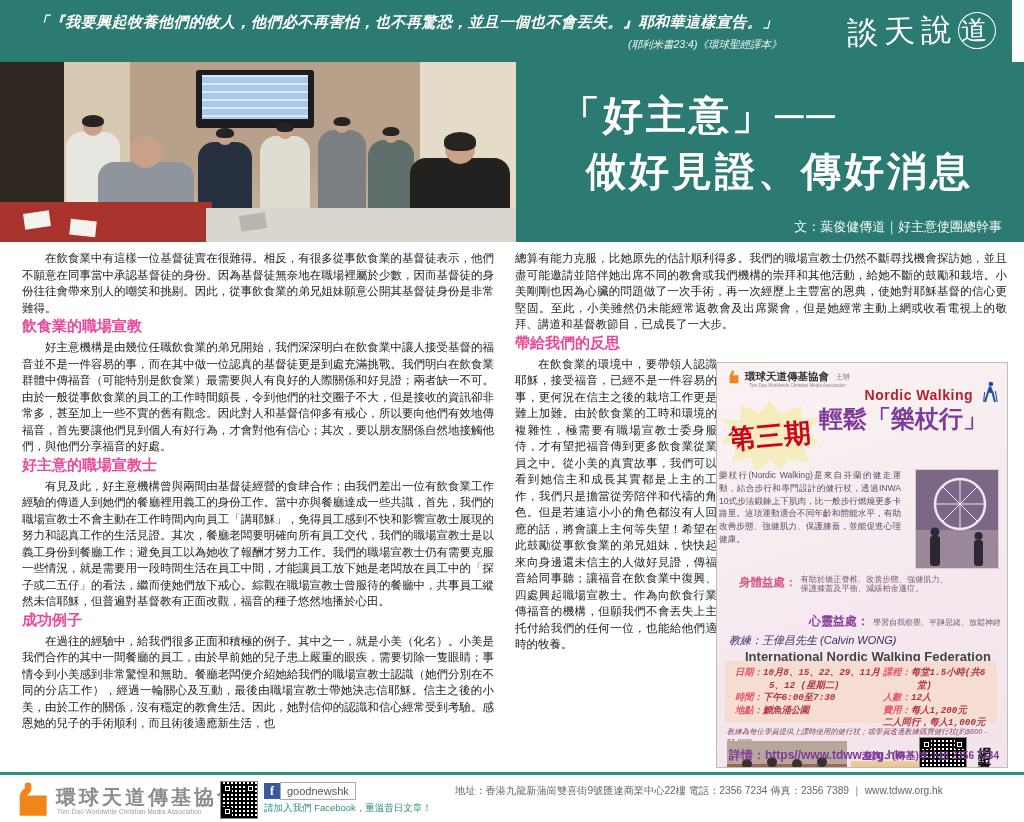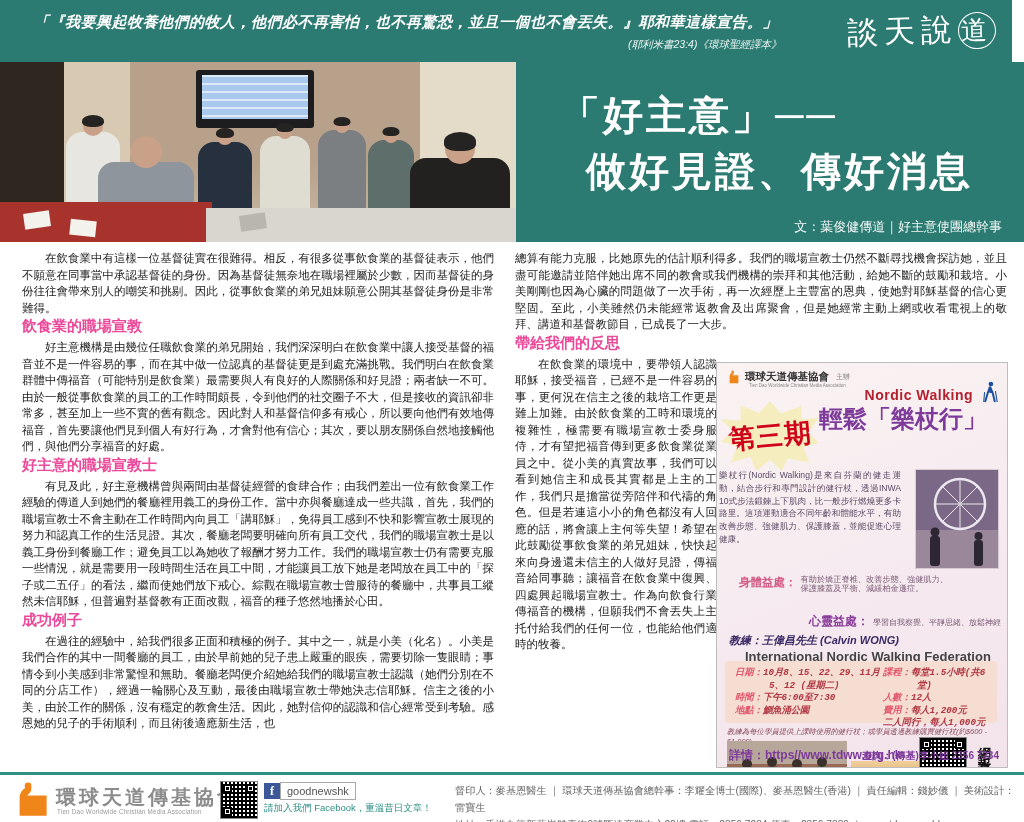--- a/index.html
+++ b/index.html
@@ -65,21 +65,21 @@
   .f-sub{top:74px;left:100px;font-size:12.5px;color:#7d3a9a;font-weight:bold;}
   .f-sub .em{color:#d0021b;font-size:17px;font-weight:900;}
   .f-intro{top:106px;left:2px;width:182px;font-size:8.6px;line-height:12.8px;color:#5d4a66;text-align:justify;}
   .f-wheel{top:106px;right:8px;width:82px;height:98px;border:1px solid #d8ccd4;}
   .f-bben{top:212px;left:22px;display:flex;gap:4px;align-items:flex-start;}
   .f-bben .lab{font-size:11.5px;font-weight:800;color:#d45a85;white-space:nowrap;}
   .f-bben .txt{width:152px;font-size:8.2px;line-height:9px;color:#7a5a75;}
   .f-mben{top:250px;left:92px;display:flex;gap:4px;align-items:baseline;}
   .f-mben .lab{font-size:12px;font-weight:900;color:#8a3f9b;}
   .f-mben .txt{font-size:8px;color:#7a5a75;}
-  .f-coach{top:270px;left:12px;font-size:11px;font-weight:bold;font-style:italic;color:#3a2b66;}
+  .f-coach{top:270px;left:12px;font-size:11px;font-weight:normal;font-style:italic;color:#3a2b66;}
   .f-coach-t{top:286px;left:28px;font-size:13px;color:#444;font-weight:bold;}
   .f-details{top:298px;left:8px;width:272px;height:62px;background:#f6ddd2;border-radius:4px;
              font-style:italic;font-weight:bold;}
   .f-dl{position:absolute;top:6px;left:10px;width:148px;}
   .f-dr{position:absolute;top:6px;left:158px;width:110px;}
   .d-row{font-size:9.3px;line-height:12.5px;color:#b03540;padding-left:34px;text-indent:-34px;font-family:Liberation Mono, monospace;}
   .d-row .lab{color:#e2566b;}
   .f-note{top:364px;left:10px;width:272px;font-size:7.4px;font-style:italic;color:#8a4a5a;}
   .f-ph1{top:378px;left:10px;width:120px;height:66px;background:linear-gradient(#b7a79b 0 35%,#9a6a56 35%,#8a5548);overflow:hidden;}
   .f-ph2{top:398px;left:134px;width:88px;height:50px;background:linear-gradient(#f0cf9a,#cf8850 70%,#9a5a34);overflow:hidden;}
@@ -255,16 +255,15 @@
     <i style="top:2px;left:2px;"></i>
     <i style="top:2px;right:2px;"></i>
     <i style="bottom:2px;left:2px;"></i>
   </div>
   <div class="abs ft-fb">
     <div class="fb-f">f</div>
     <div class="fb-box">goodnewshk</div>
   </div>
   <div class="abs ft-fbtxt">請加入我們 Facebook，重溫昔日文章！</div>
   <div class="abs ft-info">
-    <div>督印人：麥基恩醫生 ｜ 環球天道傳基協會總幹事：李耀全博士(國際)、麥基恩醫生(香港) ｜ 責任編輯：錢妙儀 ｜ 美術設計：雷寶生</div>
     <div>地址：香港九龍新蒲崗雙喜街9號匯達商業中心22樓 電話：2356 7234 傳真：2356 7389 ｜ www.tdww.org.hk</div>
   </div>
 </div>
 
 </body></html>

